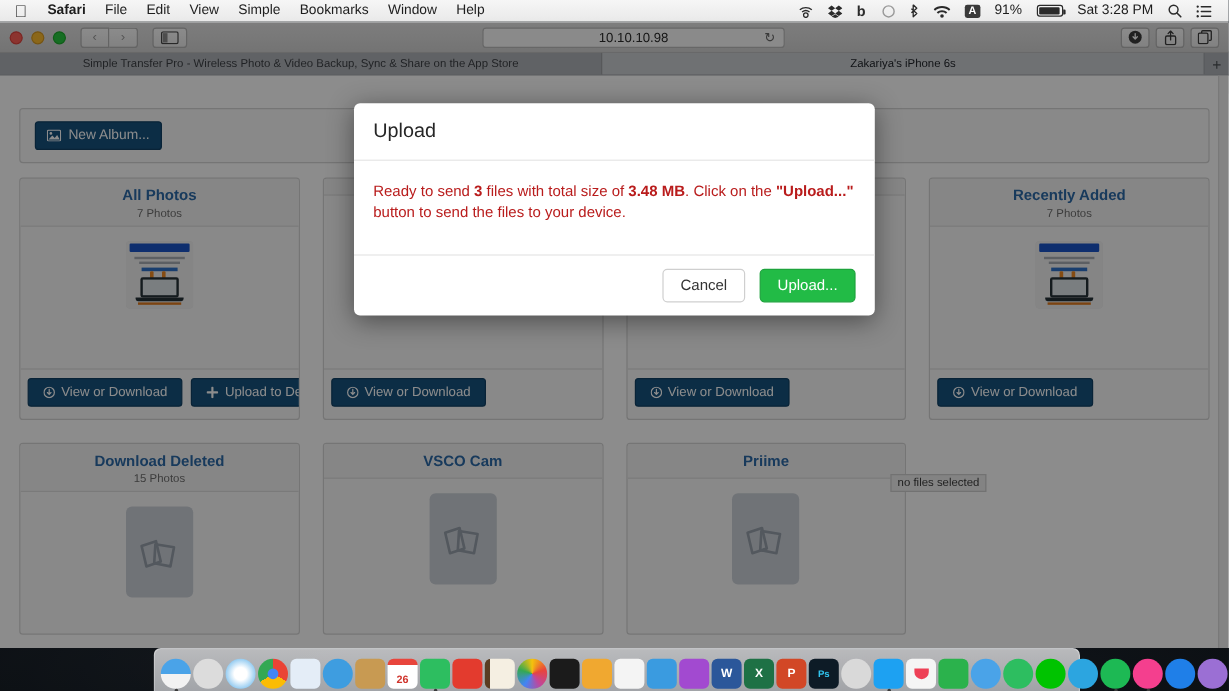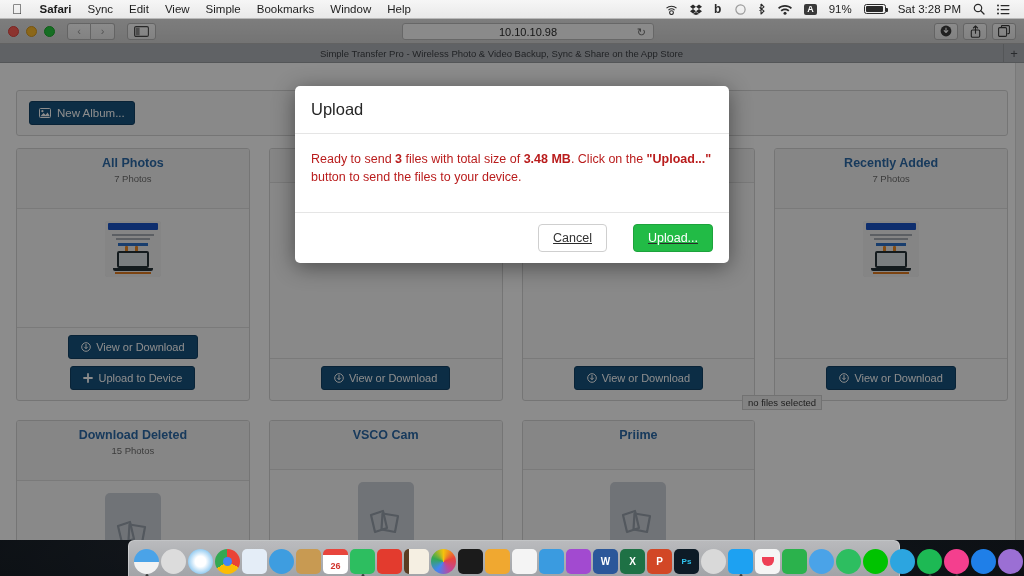--- a/index.html
+++ b/index.html
@@ -112,29 +112,29 @@
     display:inline-flex;align-items:center;gap:6px;
     background:#16527e;border:1px solid #114165;color:#fff;
     font-size:11.5px;border-radius:3px;padding:5px 9px;cursor:pointer;
   }
   .grid{display:grid;grid-template-columns:repeat(4,1fr);gap:19px;}
   .album{
     border:1px solid #d6d6d6;border-radius:3px;background:#fafafa;
     display:flex;flex-direction:column; overflow:hidden;
   }
   .album-head{
-    padding:7px 6px 24px; text-align:center; border-bottom:1px solid #dedede;
+    padding:7px 6px 4px; text-align:center; border-bottom:1px solid #dedede;
     background:#f5f5f5;
   }
   .album-title{font-size:12.5px;color:#2c6aa8;font-weight:bold;line-height:15px;}
   .album-count{font-size:9.5px;color:#6e6e6e;margin-top:2px;}
   .album-body{flex:1;display:flex;align-items:flex-start;justify-content:center;padding:12px 6px;min-height:118px;}
   .thumb{width:56px;height:56px;border-radius:3px;overflow:hidden;position:relative;background:#e8e8ea;}
   .thumb-ph{width:56px;height:76px;border-radius:5px;background:#cdd2d9;display:flex;align-items:center;justify-content:center;}
-  .album-foot{padding:7px 6px 10px;display:flex;flex-direction:column;align-items:center;gap:7px;border-top:1px solid #dedede;}
+  .album-foot{padding:7px 6px 10px;display:flex;flex-direction:row;align-items:center;gap:7px;border-top:1px solid #dedede;}
   .btn-act{
     display:inline-flex;align-items:center;justify-content:center;gap:5px;
     background:#16527e;border:1px solid #114165;color:#fff;
     font-size:11px;border-radius:3px;padding:5px 12px;cursor:pointer;white-space:nowrap;
   }
   .nofiles{
     font-size:9.5px;color:#3a3a3a;background:#eeeeee;border:1px solid #cfcfcf;
     padding:1px 5px; align-self:flex-start; margin-top:4px;
   }
 
@@ -156,21 +156,21 @@
   .modal{
     position:absolute; left:295px; top:86px; width:434px;
     background:#fff; border-radius:5px; z-index:55;
     box-shadow:0 4px 22px rgba(0,0,0,.45);
     overflow:hidden; font-size:13px; color:#2b2b2b;
   }
   .modal-head{padding:14px 16px;border-bottom:1px solid #e5e5e5;}
   .modal-title{font-size:16.5px;font-weight:normal;color:#262626;}
   .modal-body{padding:16px 16px 26px;border-bottom:1px solid #e5e5e5;line-height:18px;font-size:12.5px;color:#b91c1c;}
   .modal-body b{font-weight:bold;}
-  .modal-foot{padding:11px 16px;display:flex;justify-content:flex-end;gap:26px;text-decoration:underline;}
+  .modal-foot{padding:11px 16px;display:flex;justify-content:flex-end;gap:12px;}
   .btn-cancel{
     background:#fff;border:1px solid #cfcfcf;border-radius:4px;
     padding:6px 14px;font-size:12.5px;color:#333;cursor:pointer;
   }
   .btn-upload{
     background:#22bb46;border:1px solid #1da33c;border-radius:4px;
     padding:6px 14px;font-size:12.5px;color:#fff;cursor:pointer;
   }
 
   
@@ -190,21 +190,21 @@
 <body>
 
 <div id="screen">
 
   <div class="desktop"></div>
 
   <div class="menubar">
     <div class="menubar-left">
       <div class="mb-item apple"></div>
       <div class="mb-item bold">Safari</div>
-      <div class="mb-item">Sync</div>
+      <div class="mb-item">File</div>
       <div class="mb-item">Edit</div>
       <div class="mb-item">View</div>
       <div class="mb-item">Simple</div>
       <div class="mb-item">Bookmarks</div>
       <div class="mb-item">Window</div>
       <div class="mb-item">Help</div>
     </div>
     <div class="menubar-right">
       <div class="mb-stat">
         <svg width="13" height="11" viewBox="0 0 13 11">
@@ -314,20 +314,21 @@
           <svg width="12" height="12" viewBox="0 0 12 12">
               <rect x=".6" y="2.6" width="8" height="8.8" rx="1.2" fill="none" stroke="#3d3d3d" stroke-width="1.1"></rect>
               <path d="M3.4 2.6V1.4A.8.8 0 0 1 4.2.6h6.4a.8.8 0 0 1 .8.8v6.4a.8.8 0 0 1-.8.8H9.4" fill="none" stroke="#3d3d3d" stroke-width="1.1"></path>
             </svg>
         </div>
       </div>
     </div>
 
     <div class="sf-tabs">
       <div class="tab inactive">Simple Transfer Pro - Wireless Photo &amp; Video Backup, Sync &amp; Share on the App Store</div>
+      <div class="tab active">Zakariya's iPhone 6s</div>
       <div class="tab-add">+</div>
     </div>
 
     <div class="webview">
       <div class="page">
 
         <div class="panel newalbum-panel">
           <div class="btn-primary">
             <svg width="12" height="10" viewBox="0 0 12 10">
                 <rect x=".5" y=".5" width="11" height="9" rx="1" fill="none" stroke="#fff" stroke-width="1"></rect>

